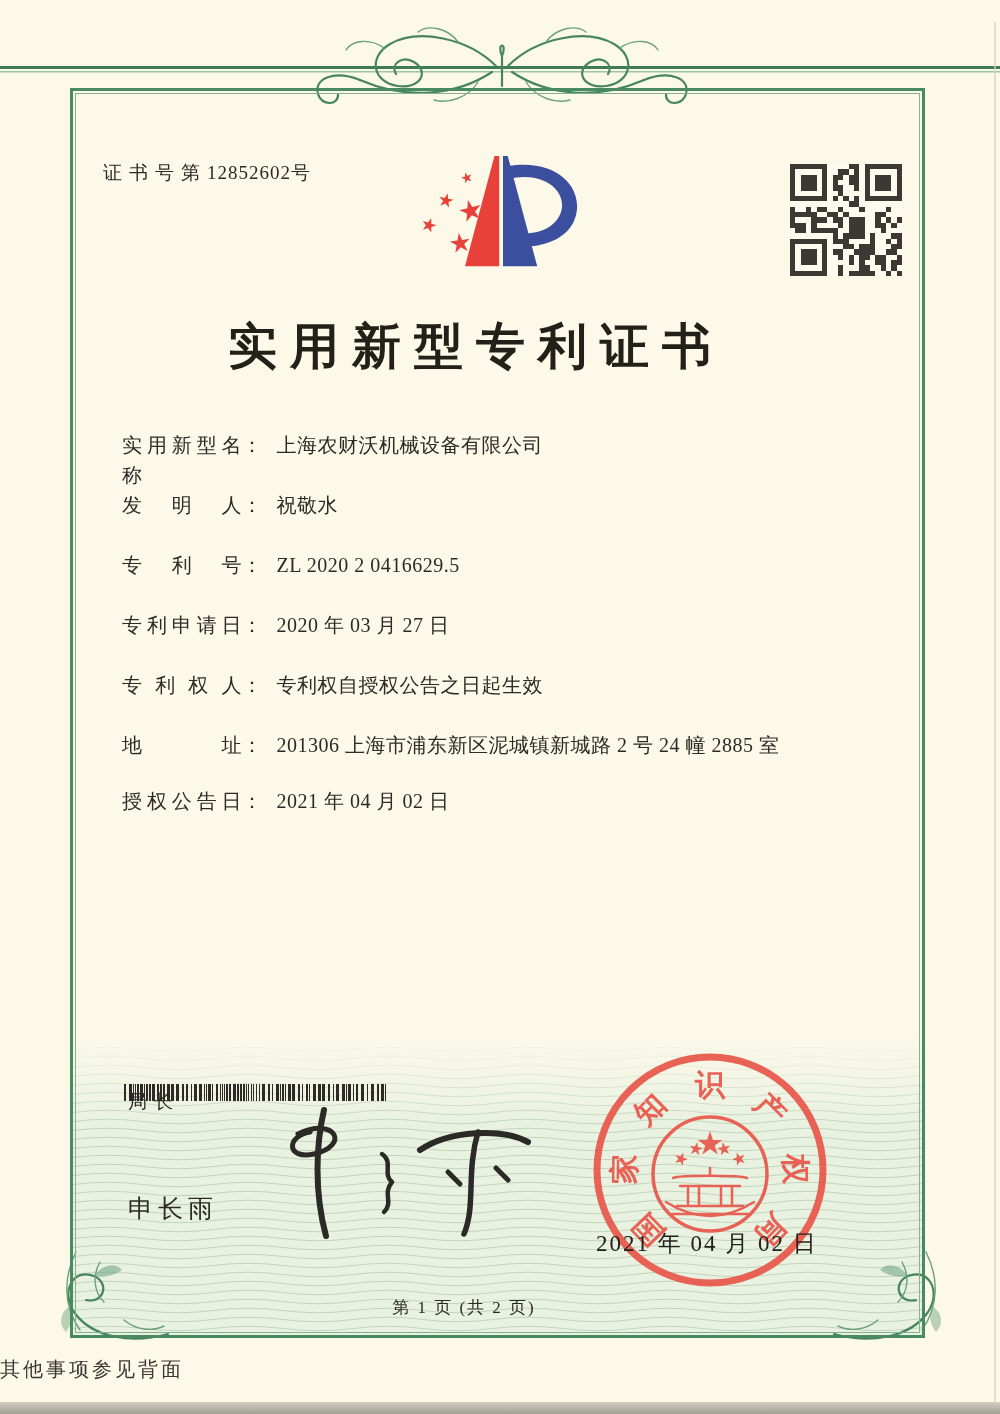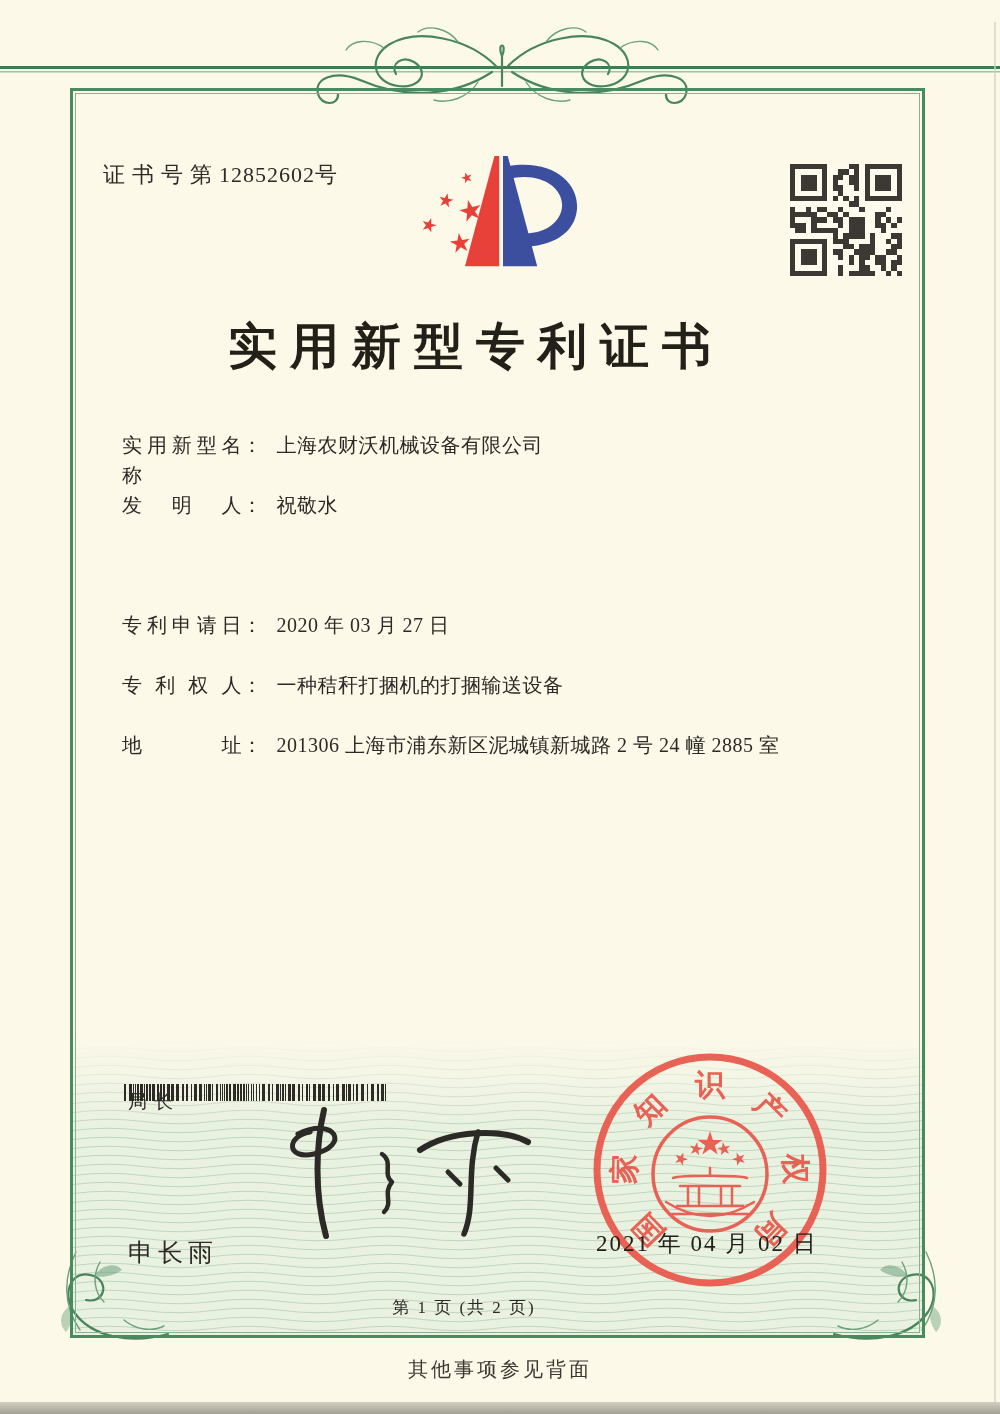--- a/index.html
+++ b/index.html
@@ -20,21 +20,21 @@
   .top-orn,.corner-orn{position:absolute;z-index:1;}
   .orn{stroke:#48855c;fill:none;stroke-linecap:round;stroke-width:2.2px;}
   .orn-thin{stroke:#6aa07c;fill:none;stroke-linecap:round;stroke-width:1.4px;}
 
   
   .band{position:absolute;left:73px;top:1036px;width:849px;height:299px;background:var(--band-green);z-index:0;}
   .band-fade{position:absolute;left:73px;top:1036px;width:849px;height:90px;
     background:linear-gradient(var(--paper),rgba(252,249,233,0));z-index:0;}
 
   
-  .cert-no{position:absolute;left:103px;top:160px;font-size:22px;z-index:3;}
+  .cert-no{position:absolute;left:103px;top:160px;font-size:19px;z-index:3;}
   .cert-no .sp{letter-spacing:7px;}
   .cert-no .dg{letter-spacing:1px;}
   .logo{position:absolute;left:408px;top:150px;z-index:3;}
   .logo-red{fill:var(--logo-red);} .logo-blue{fill:var(--logo-blue);}
   .qr{position:absolute;left:790px;top:164px;z-index:3;}
 
   .doc-title{position:absolute;left:0;top:314px;width:939px;text-align:center;
     font-size:49px;font-weight:bold;letter-spacing:13px;padding-left:13px;z-index:3;color:#232019;}
 
   
@@ -44,32 +44,32 @@
   .fvalue{margin-left:14px;}
   .fpair2{position:absolute;left:383px;top:0;}
 
   
   .paras{position:absolute;left:122px;top:842px;width:766px;z-index:3;}
   .paras p{font-size:20px;line-height:37px;text-indent:2em;letter-spacing:.4px;text-align:justify;}
 
   
   .barcode{position:absolute;left:124px;top:1084px;z-index:3;}
   .sig-title{position:absolute;left:128px;top:1089px;font-size:19px;letter-spacing:7px;z-index:3;}
-  .sig-name{position:absolute;left:128px;top:1192px;font-size:25px;letter-spacing:5px;z-index:3;margin-top:44px;}
+  .sig-name{position:absolute;left:128px;top:1192px;font-size:25px;letter-spacing:5px;z-index:3;}
   .signature{position:absolute;left:252px;top:1100px;z-index:3;}
   .sig-stroke{stroke:#2c2a26;fill:none;stroke-linecap:round;stroke-linejoin:round;}
 
   .seal{position:absolute;left:582px;top:1042px;z-index:3;opacity:.92;}
   .seal-char{font-family:"Liberation Serif",serif;font-size:30px;font-weight:bold;fill:var(--seal-red);dominant-baseline:central;}
   .seal-stroke{stroke:var(--seal-red);fill:none;stroke-linecap:round;}
   .seal-fill{fill:var(--seal-red);}
   .seal-date{position:absolute;left:596px;top:1228px;width:240px;font-size:23px;letter-spacing:2px;z-index:4;color:#23201b;}
 
   .page-info{position:absolute;left:0;top:1296px;width:928px;text-align:center;font-size:17px;letter-spacing:2px;z-index:3;}
-  .back-note{position:absolute;left:0;top:1356px;width:1000px;text-align:center;font-size:20px;letter-spacing:3px;z-index:3;color:#3a3731;}
+  .back-note{position:absolute;left:0;top:1356px;width:1000px;text-align:left;font-size:20px;letter-spacing:3px;z-index:3;color:#3a3731;}
 
   .scan-right{position:absolute;left:994px;top:22px;width:2px;height:1380px;background:#d4d1c3;opacity:.7;z-index:5;}
   .scan-bottom{position:absolute;left:0;bottom:0;width:1000px;height:12px;
     background:linear-gradient(#d2cfc2,#a29f93);z-index:5;}
 </style>
 </head>
 <body>
 
 <div class="page">
 
@@ -276,30 +276,36 @@
     </svg>
 
   <div class="doc-title">实用新型专利证书</div>
 
   <div class="frow" style="top:430px">
     <span class="flabel">实用新型名称</span><span class="fcolon">：</span><span class="fvalue">上海农财沃机械设备有限公司</span>
   </div>
   <div class="frow" style="top:490px">
     <span class="flabel">发明人</span><span class="fcolon">：</span><span class="fvalue">祝敬水</span>
   </div>
+  <div class="frow" style="top:550px">
+    <span class="flabel">专利号</span><span class="fcolon">：</span><span class="fvalue">ZL 2020 2 0416629.5</span>
+  </div>
   <div class="frow" style="top:610px">
     <span class="flabel">专利申请日</span><span class="fcolon">：</span><span class="fvalue">2020 年 03 月 27 日</span>
   </div>
   <div class="frow" style="top:670px">
-    <span class="flabel">专利权人</span><span class="fcolon">：</span><span class="fvalue">一种秸秆打捆机的打捆输送设备</span>
+    <span class="flabel">专利权人</span><span class="fcolon">：</span><span class="fvalue">专利权自授权公告之日起生效</span>
   </div>
   <div class="frow" style="top:730px">
     <span class="flabel">地址</span><span class="fcolon">：</span><span class="fvalue">201306 上海市浦东新区泥城镇新城路 2 号 24 幢 2885 室</span>
   </div>
   <div class="frow" style="top:786px">
+    <span>
+      <span class="flabel">授权公告日</span><span class="fcolon">：</span><span class="fvalue">2021 年 04 月 02 日</span>
+    </span>
   </div>
 
 
   <svg id="barcode-svg" class="barcode" width="268" height="17" viewBox="0 0 268 17">
       <rect x="0" y="0" width="2" height="17" fill="#2e2b27"></rect>
       <rect x="5" y="0" width="3" height="17" fill="#2e2b27"></rect>
       <rect x="9" y="0" width="1" height="17" fill="#2e2b27"></rect>
       <rect x="11" y="0" width="1" height="17" fill="#2e2b27"></rect>
       <rect x="13" y="0" width="2" height="17" fill="#2e2b27"></rect>
       <rect x="16" y="0" width="3" height="17" fill="#2e2b27"></rect>

